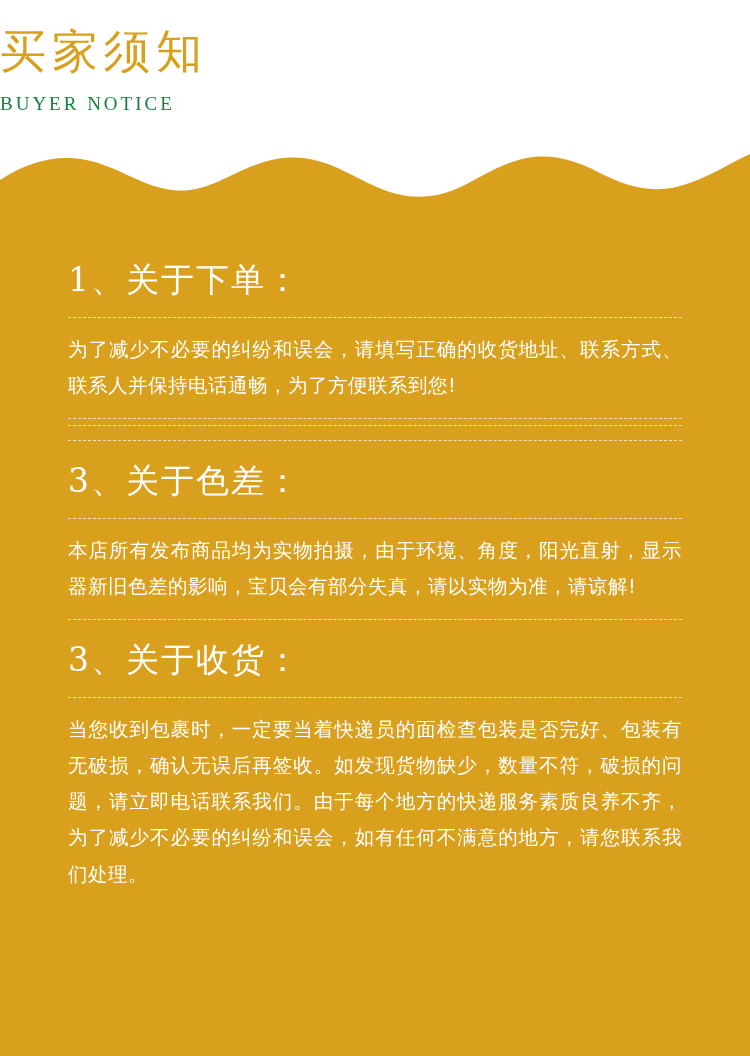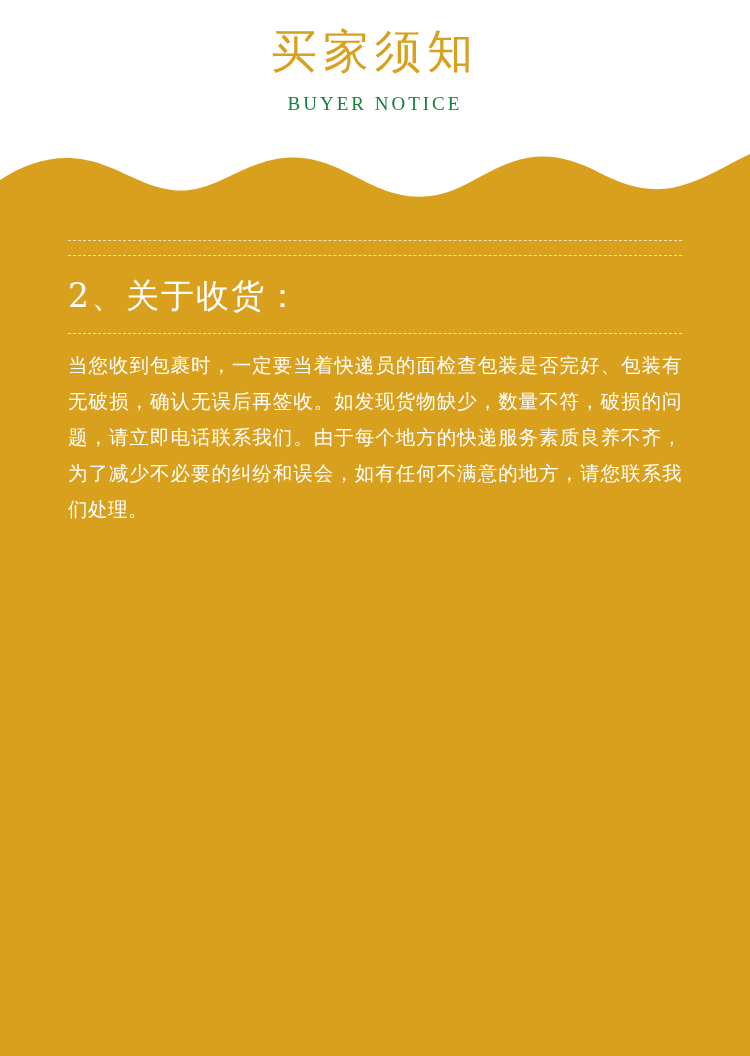--- a/index.html
+++ b/index.html
@@ -18,21 +18,20 @@
     width: 750px;
     height: 1056px;
     background: #ffffff;
     overflow: hidden;
   }
 
   
   .header {
     position: relative;
     height: 150px;
-    text-align: center;
     background: #ffffff;
   }
   .header-title {
     font-family: "DejaVu Serif", "Liberation Serif", serif;
     font-size: 46px;
     letter-spacing: 6px;
     color: #d9a01e;
     padding-top: 24px;
     line-height: 1.2;
     font-weight: 400;
@@ -117,28 +116,40 @@
                C 462,64 482,44 512,34
                C 544,23 570,30 598,44
                C 626,58 650,66 680,58
                C 706,51 728,36 750,26
                L 750,120 L 0,120 Z" fill="#d9a01e"></path>
     </svg>
   </div>
 
   <div class="panel">
 
+    <div class="section">
+      <div class="sec-title">1、关于下单：</div>
+      <hr class="divider">
+      <div class="sec-body">为了减少不必要的纠纷和误会，请填写正确的收货地址、联系方式、联系人并保持电话通畅，为了方便联系到您!</div>
+      <hr class="divider bottom">
+    </div>
 
     <div class="section">
       <hr class="divider">
       <hr class="divider bottom">
     </div>
 
+    <div class="section">
+      <div class="sec-title">3、关于色差：</div>
+      <hr class="divider">
+      <div class="sec-body">本店所有发布商品均为实物拍摄，由于环境、角度，阳光直射，显示器新旧色差的影响，宝贝会有部分失真，请以实物为准，请谅解!</div>
+      <hr class="divider bottom">
+    </div>
 
     <div class="section">
-      <div class="sec-title">2、关于收货：</div>
+      <div class="sec-title">3、关于收货：</div>
       <hr class="divider">
       <div class="sec-body">当您收到包裹时，一定要当着快递员的面检查包装是否完好、包装有无破损，确认无误后再签收。如发现货物缺少，数量不符，破损的问题，请立即电话联系我们。由于每个地方的快递服务素质良养不齐，为了减少不必要的纠纷和误会，如有任何不满意的地方，请您联系我们处理。</div>
 
     </div>
 
   </div>
 </div>
 
 </body></html>

